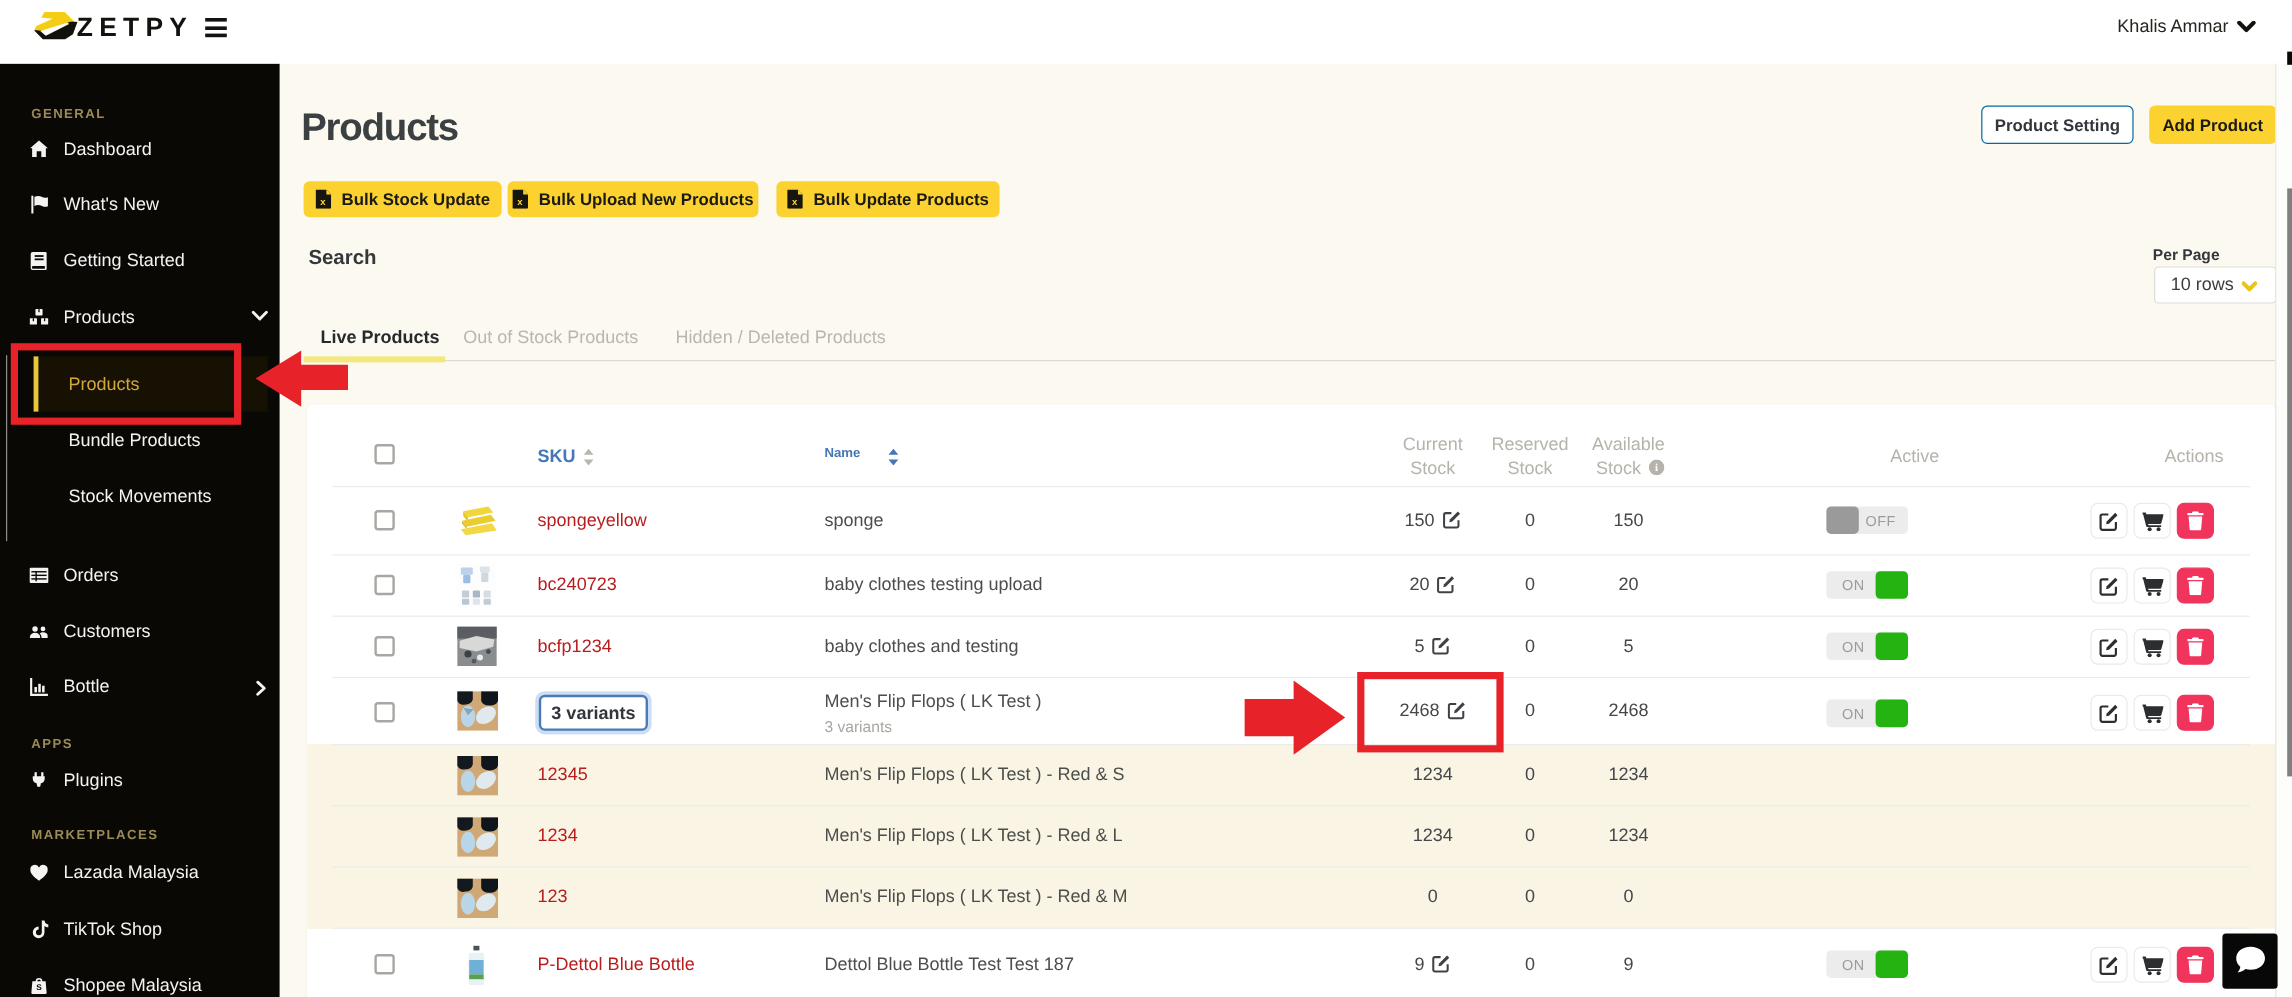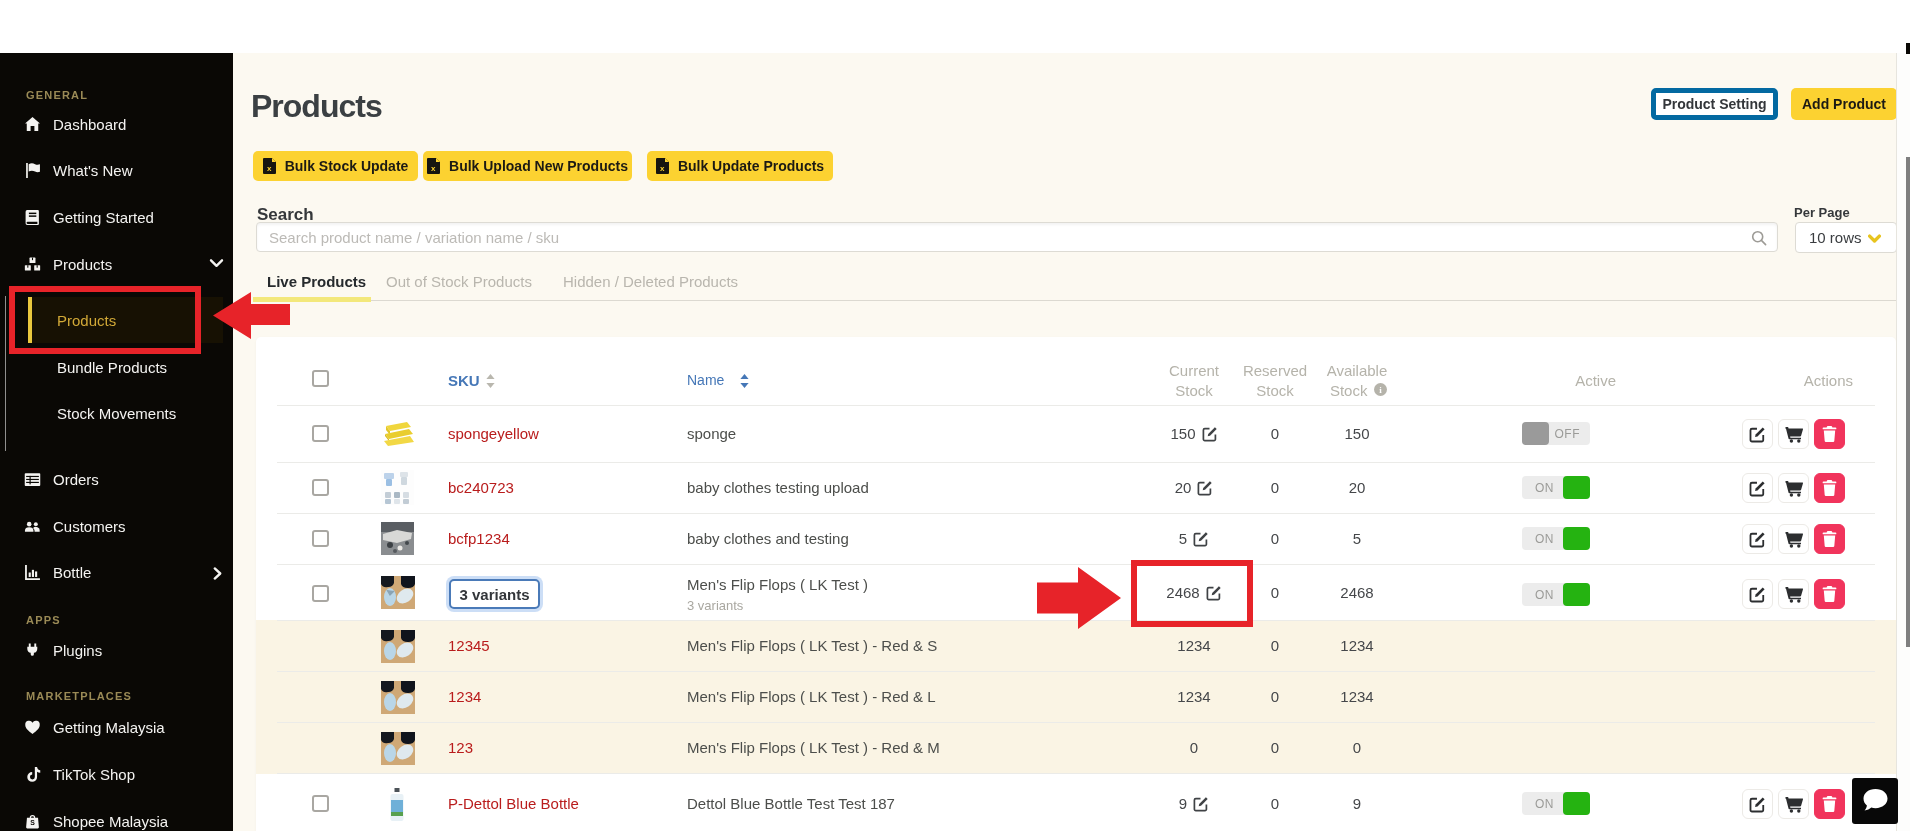--- a/index.html
+++ b/index.html
@@ -16,21 +16,21 @@
 #sidebar { position:absolute; left:0; top:53px; width:233px; height:778px; background:#0a0805; z-index:20; }
 .slabel { position:absolute; left:26px; font-size:11px; font-weight:700; letter-spacing:1.2px; color:#9a8a56; }
 .sitem { position:absolute; left:53px; font-size:15px; color:#f4f3f1; white-space:nowrap; }
 .sico { position:absolute; left:24px; width:17px; height:17px; }
 .ssub { position:absolute; left:57px; font-size:15px; color:#f4f3f1; white-space:nowrap; }
 
 
 #content { position:absolute; left:233px; top:53px; width:1663px; height:778px; background:#fcf9f1; }
 h1 { position:absolute; left:251px; top:88px; font-size:32px; font-weight:700; letter-spacing:-1px; color:#3b4043; }
 .btn-yellow { position:absolute; background:#fcd231; border-radius:5px; color:#1c1a14; font-weight:700; font-size:14px; display:flex; align-items:center; justify-content:center; gap:9px; white-space:nowrap; }
-#btn-product-setting { position:absolute; left:1651px; top:88px; width:127px; height:32px; background:#fff; border:5px solid #0369a1; border-radius:5px; font-size:14px; font-weight:700; color:#33363a; display:flex; align-items:center; justify-content:center; }
+#btn-product-setting { position:absolute; left:1651px; top:88px; width:127px; height:32px; background:#fff; border:1px solid #0369a1; border-radius:5px; font-size:14px; font-weight:700; color:#33363a; display:flex; align-items:center; justify-content:center; }
 
 
 #search-label { position:absolute; left:257px; top:205px; font-size:17px; font-weight:700; color:#35383b; }
 #search-input { position:absolute; left:256px; top:222px; width:1522px; height:30px; background:#fff; border:1px solid #dddbd4; border-radius:4px; box-shadow:inset 0 2px 3px rgba(0,0,0,0.05); }
 #search-input span { position:absolute; left:12px; top:6px; font-size:15px; color:#bcbab6; }
 #pp-label { position:absolute; left:1794px; top:205px; font-size:13px; font-weight:700; color:#35383b; }
 #pp-select { position:absolute; left:1795px; top:222px; width:102px; height:31px; background:#fff; border:1px solid #dddbd4; border-radius:4px; }
 #pp-select span { position:absolute; left:13px; top:6px; font-size:15px; color:#3a3d40; }
 
 
@@ -62,20 +62,38 @@
 
 .abtn { position:absolute; width:31px; height:30px; border:1px solid #eceae6; border-radius:6px; background:#fff; display:flex; align-items:center; justify-content:center; }
 .abtn.red { background:#f1345c; border-color:#f1345c; }
 
 
 .redbox { position:absolute; border:6px solid #e72329; z-index:40; }
 </style>
 </head>
 <body>
 <div id="page">
+  <div id="topbar">
+    <svg class="abs" style="left:24px;top:4px" width="42" height="38" viewBox="0 0 42 38">
+      <path fill="#13110c" d="M28.6,13.0 L40.5,14.3 L36.8,24.5 L30.3,28.8 L11.7,28.8 L4.5,21.4 Z"></path>
+      <path fill="#fff" d="M9.5,21.8 L29.2,12.1 L33.6,15.9 L14.2,25.8 Z"></path>
+      <path fill="#f6cd15" d="M13,6.1 L29.9,6.1 L37.3,13.2 L10.4,21.6 L4.5,20.9 Z"></path>
+      <path fill="#fff" d="M8.2,10.4 L19.9,11.6 L4.3,18.4 Z"></path>
+    </svg>
+    <div id="brand">ZETPY</div>
+    <div class="abs" style="left:171px;top:15px;width:18px;height:15px">
+      <div class="abs" style="left:0;top:0;width:18px;height:3px;background:#131210"></div>
+      <div class="abs" style="left:0;top:6.5px;width:18px;height:3px;background:#131210"></div>
+      <div class="abs" style="left:0;top:13px;width:18px;height:3px;background:#131210"></div>
+    </div>
+    <div id="user">Khalis Ammar</div>
+    <svg class="abs" style="left:1864px;top:17px" width="16" height="12" viewBox="0 0 16 12">
+        <path d="M2,2 L8,8 L14,2" fill="none" stroke="#14120e" stroke-width="3.4" stroke-linecap="round" stroke-linejoin="round"></path>
+      </svg>
+  </div>
 
   <div id="sidebar">
 
     <div class="slabel" style="top:36px">GENERAL</div>
 
     <svg class="sico" style="top:63px" viewBox="0 0 16 16">
         <path fill="#f4f3f1" d="M8 1 L15 7 L13.4 7 L13.4 14 L9.8 14 L9.8 9.5 L6.2 9.5 L6.2 14 L2.6 14 L2.6 7 L1 7 Z"></path>
       </svg>
     <div class="sitem" style="top:63px">Dashboard</div>
 
@@ -155,21 +173,21 @@
     <svg class="sico" style="top:589px" viewBox="0 0 16 16">
         <path fill="#f4f3f1" d="M4.5 1.5 h1.8 v3 h3.4 v-3 h1.8 v3 h1 v1.8 a4 4 0 0 1 -3.2 3.9 v1.3 a1.5 1.5 0 0 1 -3 0 v-1.3 a4 4 0 0 1 -3.2 -3.9 v-1.8 h1.4 Z"></path>
       </svg>
     <div class="sitem" style="top:589px">Plugins</div>
 
     <div class="slabel" style="top:637px">MARKETPLACES</div>
 
     <svg class="sico" style="top:666px" viewBox="0 0 16 16">
         <path fill="#f4f3f1" d="M8 14 C4 11 1.2 8.6 1.2 5.6 A3.6 3.6 0 0 1 8 3.6 A3.6 3.6 0 0 1 14.8 5.6 C14.8 8.6 12 11 8 14 Z"></path>
       </svg>
-    <div class="sitem" style="top:666px">Getting Malaysia</div>
+    <div class="sitem" style="top:666px">Lazada Malaysia</div>
 
     <svg class="sico" style="top:713px" viewBox="0 0 16 16">
         <path fill="#f4f3f1" d="M10.2 1 h2.1 c0.2 1.8 1.3 2.9 3 3.1 v2.2 c-1.2 0 -2.2 -0.4 -3 -1 v5 a4.6 4.6 0 1 1 -4.6 -4.6 v2.3 a2.3 2.3 0 1 0 2.5 2.3 Z"></path>
       </svg>
     <div class="sitem" style="top:713px">TikTok Shop</div>
 
     <svg class="sico" style="top:760px" viewBox="0 0 16 16">
         <path fill="#f4f3f1" d="M5.4 4.5 a2.6 2.6 0 0 1 5.2 0 h2.6 l0.8 9 a1 1 0 0 1 -1 1 h-10 a1 1 0 0 1 -1 -1 l0.8 -9 Z M6.6 4.5 h2.8 a1.4 1.4 0 0 0 -2.8 0 Z"></path>
         <text x="8" y="11.6" font-size="6.5" font-weight="bold" fill="#0a0805" text-anchor="middle" font-family="Liberation Sans">S</text>
       </svg>
@@ -198,27 +216,20 @@
         <path fill="#fcd231" d="M9 0 l4 4 h-4 Z"></path>
         <text x="6.2" y="12.5" font-size="8" font-weight="bold" fill="#fcd231" text-anchor="middle" font-family="Liberation Sans">x</text>
       </svg>Bulk Upload New Products</div>
   <div class="btn-yellow" style="left:647px;top:151px;width:186px;height:30px"><svg width="13" height="16" viewBox="0 0 13 16">
         <path fill="#161510" d="M1 0 h8 l4 4 v11 a1 1 0 0 1 -1 1 h-11 a1 1 0 0 1 -1 -1 v-14 a1 1 0 0 1 1 -1 Z"></path>
         <path fill="#fcd231" d="M9 0 l4 4 h-4 Z"></path>
         <text x="6.2" y="12.5" font-size="8" font-weight="bold" fill="#fcd231" text-anchor="middle" font-family="Liberation Sans">x</text>
       </svg>Bulk Update Products</div>
 
   <div id="search-label">Search</div>
-  <div id="search-input">
-      <span>Search product name / variation name / sku</span>
-    <svg class="abs" style="right:10px;top:7px" width="16" height="16" viewBox="0 0 16 16">
-        <circle cx="6.7" cy="6.7" r="5" fill="none" stroke="#9d9b96" stroke-width="1.6"></circle>
-        <line x1="10.4" y1="10.4" x2="14.6" y2="14.6" stroke="#9d9b96" stroke-width="1.6" stroke-linecap="round"></line>
-      </svg>
-  </div>
   <div id="pp-label">Per Page</div>
   <div id="pp-select">
       <span>10 rows</span>
     <svg class="abs" style="right:15px;top:11px" width="13" height="10" viewBox="0 0 16 12">
         <path d="M2,2.5 L8,8.5 L14,2.5" fill="none" stroke="#e8c41f" stroke-width="4.2" stroke-linecap="round" stroke-linejoin="round"></path>
       </svg>
   </div>
 
   <div class="tab" style="left:267px;font-weight:700;color:#262a2d">Live Products</div>
   <div class="tab" style="left:386px;color:#b9b6ae">Out of Stock Products</div>
@@ -229,21 +240,21 @@
   <div id="card">
 
     <div class="abs" style="left:0;top:283px;width:1640px;height:154px;background:#faf4e4"></div>
 
     <div class="cb" style="top:33px"></div>
     <div class="abs" style="left:192px;top:35px;font-size:15px;font-weight:700;color:#4577b7">SKU</div>
     <svg class="abs" style="left:230px;top:37px" width="9" height="14" viewBox="0 0 9 14">
         <path fill="#b9b7ae" d="M4.5 0 L8.6 5 H0.4 Z"></path>
         <path fill="#b9b7ae" d="M4.5 14 L0.4 9 H8.6 Z"></path>
       </svg>
-    <div class="abs" style="left:431px;top:35px;font-size:14px;font-weight:400;color:#4577b7">Name</div>
+    <div class="abs" style="left:431px;top:35px;font-size:11px;font-weight:700;color:#4577b7">Name</div>
     <svg class="abs" style="left:484px;top:37px" width="9" height="14" viewBox="0 0 9 14">
         <path fill="#4577b7" d="M4.5 0 L8.6 5 H0.4 Z"></path>
         <path fill="#4577b7" d="M4.5 14 L0.4 9 H8.6 Z"></path>
       </svg>
     <div class="cur hdr" style="top:24px;line-height:20px">Current<br>Stock</div>
     <div class="res hdr" style="top:24px;line-height:20px">Reserved<br>Stock</div>
     <div class="avl hdr" style="top:24px;line-height:20px">Available<br>Stock&nbsp;&nbsp;&nbsp;&nbsp;</div>
     <svg class="abs" style="left:1118px;top:46px" width="13" height="13" viewBox="0 0 13 13">
         <circle cx="6.5" cy="6.5" r="6.5" fill="#b5b3aa"></circle>
         <text x="6.5" y="9.6" font-size="9" font-weight="bold" fill="#fff" text-anchor="middle" font-family="Liberation Serif">i</text>

